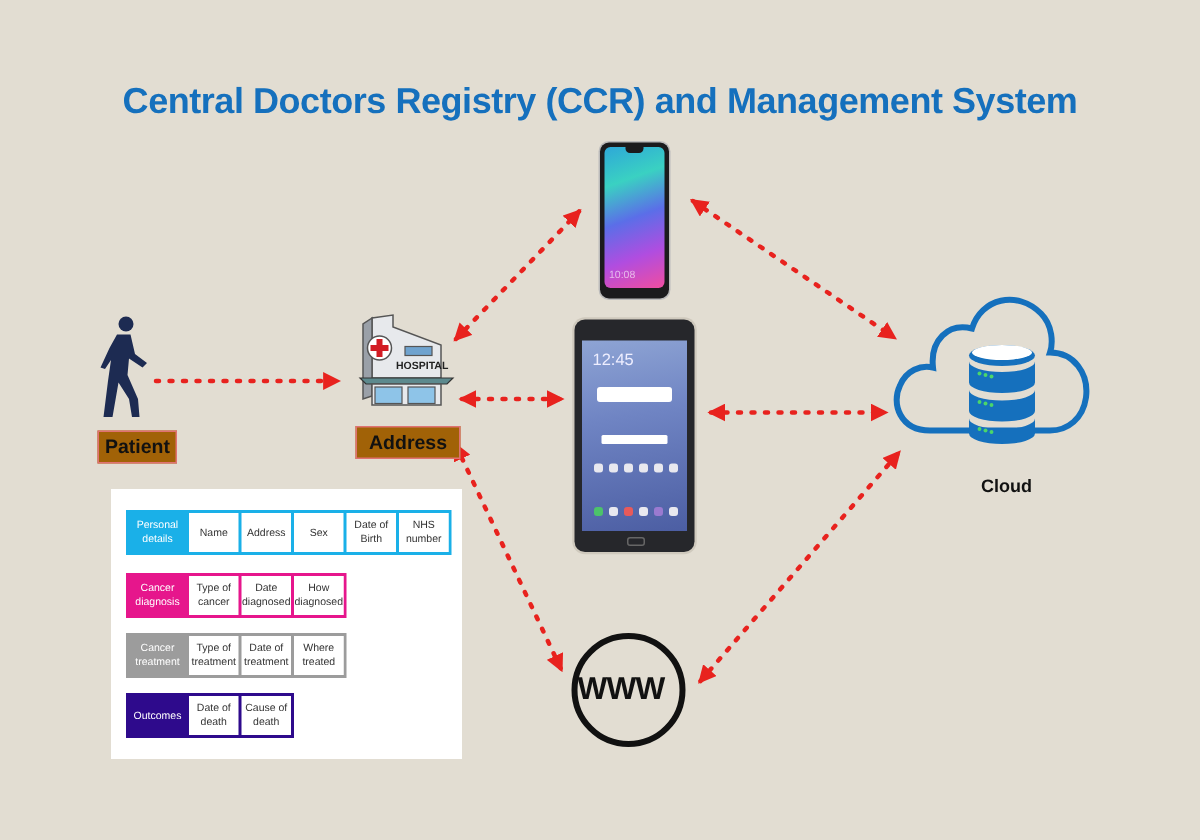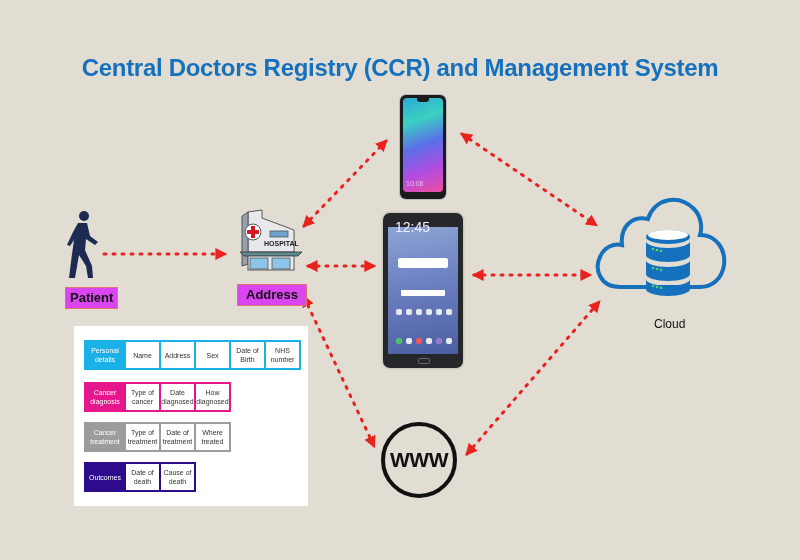--- a/index.html
+++ b/index.html
@@ -1,38 +1,38 @@
 <!DOCTYPE html>
 <html><head>
 <meta charset="utf-8">
 <style>
   html,body{margin:0;padding:0;}
   body{width:800px;height:560px;background:#e2ddd2;position:relative;overflow:hidden;font-family:"Liberation Sans",sans-serif;}
   .title{position:absolute;left:0;top:54px;width:800px;text-align:center;color:#1570bd;font-weight:bold;font-size:24px;letter-spacing:-0.3px;}
   svg.conn{position:absolute;left:0;top:0;}
-  .label-box{position:absolute;border:1.5px solid #e07272;background:#d946ef;font-weight:bold;font-size:13px;color:#111;padding:2px 4px;line-height:16px;}
-  .cloud-label{position:absolute;left:654px;top:317px;font-weight:normal;font-size:12px;color:#111;}
+  .label-box{position:absolute;border:1.5px solid #e07272;background:#a16207;font-weight:bold;font-size:13px;color:#111;padding:2px 4px;line-height:16px;}
+  .cloud-label{position:absolute;left:654px;top:317px;font-weight:bold;font-size:12px;color:#111;}
   .table-panel{position:absolute;left:74px;top:326px;width:234px;height:180px;background:#fff;}
   .grp{position:absolute;display:flex;border:2px solid;}
   .grp .hd{width:34px;font-size:7px;color:#fff;display:flex;align-items:center;justify-content:center;text-align:center;line-height:9px;padding:0 2px;}
   .grp .cell{width:33px;font-size:7px;color:#333;background:#fff;display:flex;align-items:center;justify-content:center;text-align:center;line-height:9px;border-left:2px solid;}
   .phone{position:absolute;left:400px;top:95px;width:46px;height:104px;border-radius:6px;background:#1b1b1d;box-shadow:0 0 0 1px #bbb;}
   .phone .scr{position:absolute;left:3px;top:3px;right:3px;bottom:7px;border-radius:4px;background:linear-gradient(160deg,#2ea8d8 0%,#3ad1c2 25%,#5b6ee8 50%,#b04de0 75%,#f04da0 100%);}
   .phone .notch{position:absolute;left:17px;top:3px;width:12px;height:4px;background:#1b1b1d;border-radius:0 0 3px 3px;}
   .phone .tm{position:absolute;left:6px;bottom:12px;font-size:7px;color:rgba(255,255,255,.6);}
   .tablet{position:absolute;left:383px;top:213px;width:80px;height:155px;border-radius:7px;background:#26272b;box-shadow:0 0 0 1.5px #cfc9bd;}
   .tablet .scr{position:absolute;left:5px;top:14px;right:5px;bottom:14px;background:linear-gradient(170deg,#8ea4d4 0%,#6f84c3 40%,#4c5ea3 100%);}
-  .tablet .clock{position:absolute;left:12px;top:6px;font-size:14px;color:#eef;}
+  .tablet .clock{position:absolute;left:12px;top:21px;font-size:11px;color:#eef;}
   .tablet .widget{position:absolute;left:15px;top:45px;width:50px;height:10px;background:#fff;border-radius:2px;}
   .tablet .search{position:absolute;left:18px;top:77px;width:44px;height:6px;background:#fff;border-radius:1px;}
   .tablet .apps{position:absolute;left:13px;top:96px;width:56px;display:flex;justify-content:space-between;}
   .tablet .apps2{position:absolute;left:13px;top:125px;width:56px;display:flex;justify-content:space-between;}
   .tablet .app{width:6px;height:6px;border-radius:2px;background:#e8e8ef;}
   .tablet .home{position:absolute;left:35px;bottom:4px;width:10px;height:4px;border:1px solid #666;border-radius:2px;}
-  .www{position:absolute;left:381px;top:422px;width:76px;height:76px;border:4px solid #111;border-radius:50%;box-sizing:border-box;display:flex;align-items:center;justify-content:center;font-weight:bold;font-size:21px;color:#111;letter-spacing:-0.5px;}
+  .www{position:absolute;left:381px;top:422px;width:76px;height:76px;border:4px solid #111;border-radius:50%;box-sizing:border-box;display:flex;align-items:center;font-weight:bold;font-size:21px;color:#111;letter-spacing:-0.5px;}
 </style>
 </head>
 <body>
 
 <div class="title">Central Doctors Registry (CCR) and Management System</div>
 
 <svg class="conn" width="800" height="560">
   <defs>
     <marker id="ah" viewBox="0 0 10 10" refX="8" refY="5" markerWidth="4" markerHeight="4" orient="auto-start-reverse">
       <path d="M0,0 L10,5 L0,10 z" fill="#e8221e"></path>

